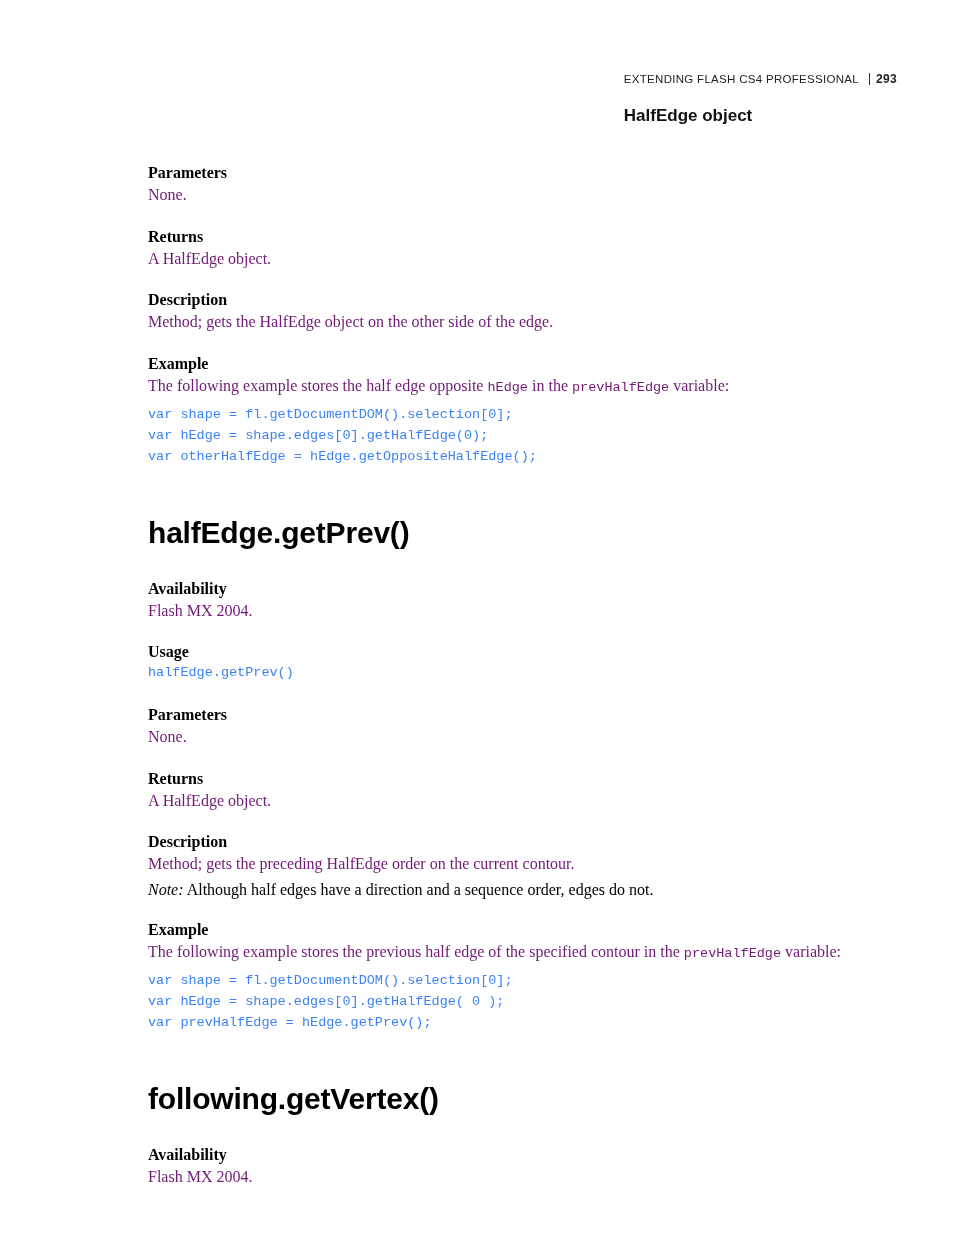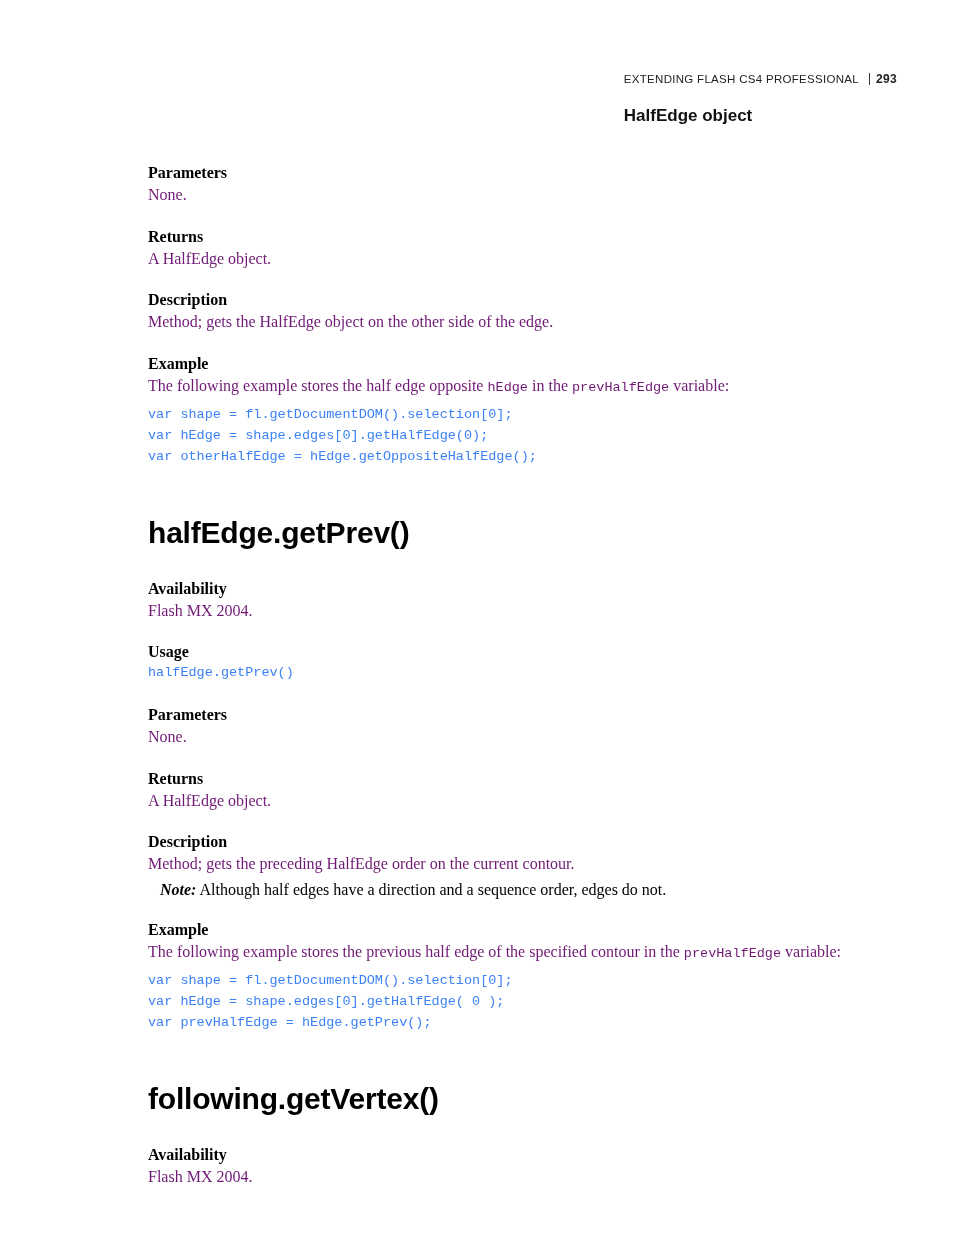--- a/index.html
+++ b/index.html
@@ -92,23 +92,22 @@
     color: #000;
     margin: 48px 0 30px 0;
     letter-spacing: -0.2px;
   }
   .note {
     font-family: "Minion Pro", "Times New Roman", Georgia, serif;
     font-size: 16px;
     margin: 6px 0 0 0;
   }
   .note .note-label {
-    font-weight: 700;
+    font-weight: 400;
     font-style: italic;
-    margin-left: 12px;
   }
   .note .note-body {
   }
 </style>
 </head>
 <body>
 
 <div class="page">
 
   <div class="running-head">

